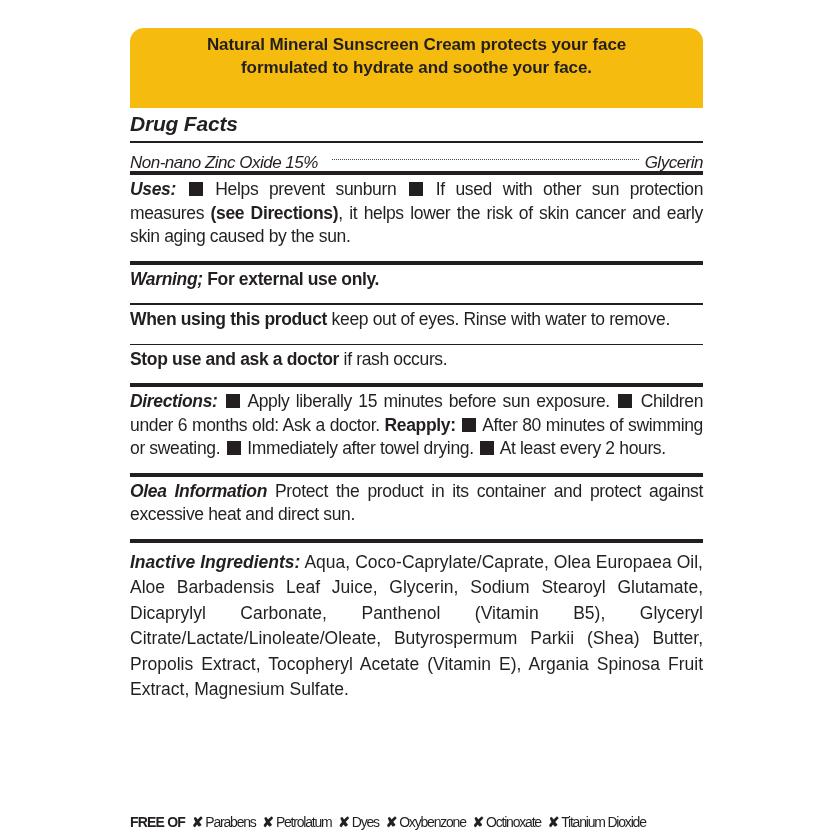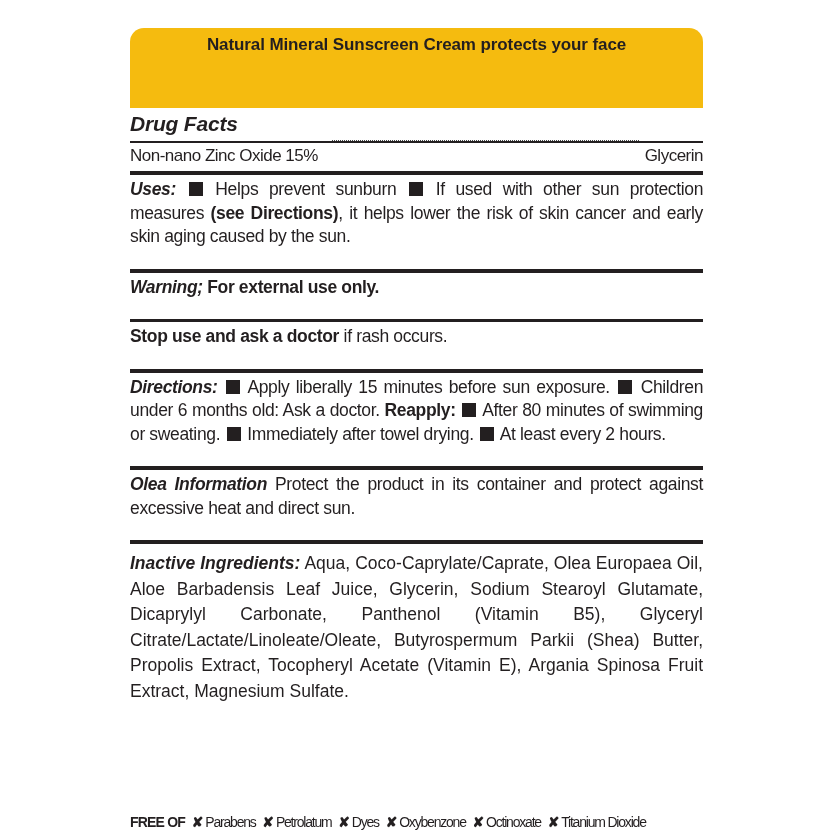--- a/index.html
+++ b/index.html
@@ -13,35 +13,36 @@
     padding-top: 6px; color: #231f20; letter-spacing: -0.1px; margin-top: 28px;
   }
   .panel { position: absolute; left: 130px; top: 112px; width: 573px; }
   .title { font-size: 21px; font-weight: bold; font-style: italic; line-height: 24px; height: 29px; letter-spacing: -0.2px; }
   .rule-thin { border-top: 1.6px solid #231f20; }
   .rule-thick { border-top: 4px solid #231f20; }
   .para { font-size: 17.5px; line-height: 23.5px; letter-spacing: -0.35px; }
   .just { text-align: justify; text-align-last: left; }
   .intro { padding-top: 2px; padding-bottom: 1px; }
   .ai-head { display: flex; justify-content: space-between; font-size: 20px; font-weight: bold; font-style: italic; line-height: 26px; height: 30px; letter-spacing: -0.2px; }
-  .ai-row { display: flex; align-items: flex-start; font-size: 17px; line-height: 24px; height: 28px; letter-spacing: -0.5px; padding-top: 1px; }
+  .ai-row { display: flex; align-items: center; font-size: 17px; font-style: italic; line-height: 24px; height: 28px; letter-spacing: -0.5px; padding-top: 12px; }
   .ai-row .leader { flex: 1; border-bottom: 1px dotted #444; margin: 0 6px 0 14px; height: 1px; position: relative; top: -4px; }
-  .sec { padding: 3px 0 20px 0; }
+  .sec { padding: 3px 0 12px 0; }
   .b { font-weight: bold; }
   .bi { font-weight: bold; font-style: italic; }
   .sq { display: inline-block; width: 14px; height: 14px; background: #231f20; vertical-align: -1px; margin: 0 2px; }
   .free { position: absolute; left: 130px; top: 811px; width: 580px; font-size: 14px; line-height: 22px; white-space: nowrap; letter-spacing: -1.2px; }
   .free .hd { font-weight: bold; letter-spacing: -0.8px; }
   .free .x { font-weight: bold; margin: 0 3px 0 4px; }
 </style>
 </head>
 <body>
 
 <div class="banner">
   <div>Natural Mineral Sunscreen Cream protects your face</div>
+  <div>formulated to hydrate and soothe your face.</div>
 </div>
 
 <div class="panel">
   <div class="title">Drug Facts</div>
   <div class="rule-thin"></div>
 
   <div class="rule-thin"></div>
   <div class="ai-row">
     <span>Non-nano Zinc Oxide 15%</span>
     <span class="leader"></span>
@@ -58,20 +59,24 @@
     <span class="b">(see Directions)</span><span>, it helps lower the risk of skin cancer and early skin aging caused by the sun.</span>
   </div>
   <div class="rule-thick"></div>
 
   <div class="para sec">
     <span class="bi">Warning;</span>
     <span class="b">For external use only.</span>
   </div>
   <div class="rule-thin"></div>
   <div class="rule-thin"></div>
+  <div class="para sec">
+    <span class="b">When using this product</span>
+    <span>keep out of eyes. Rinse with water to remove.</span>
+  </div>
   <div class="rule-thin"></div>
   <div class="para sec">
     <span class="b">Stop use and ask a doctor</span>
     <span>if rash occurs.</span>
   </div>
   <div class="rule-thick"></div>
 
   <div class="para just sec">
     <span class="bi">Directions:</span>
     <span class="sq"></span>

